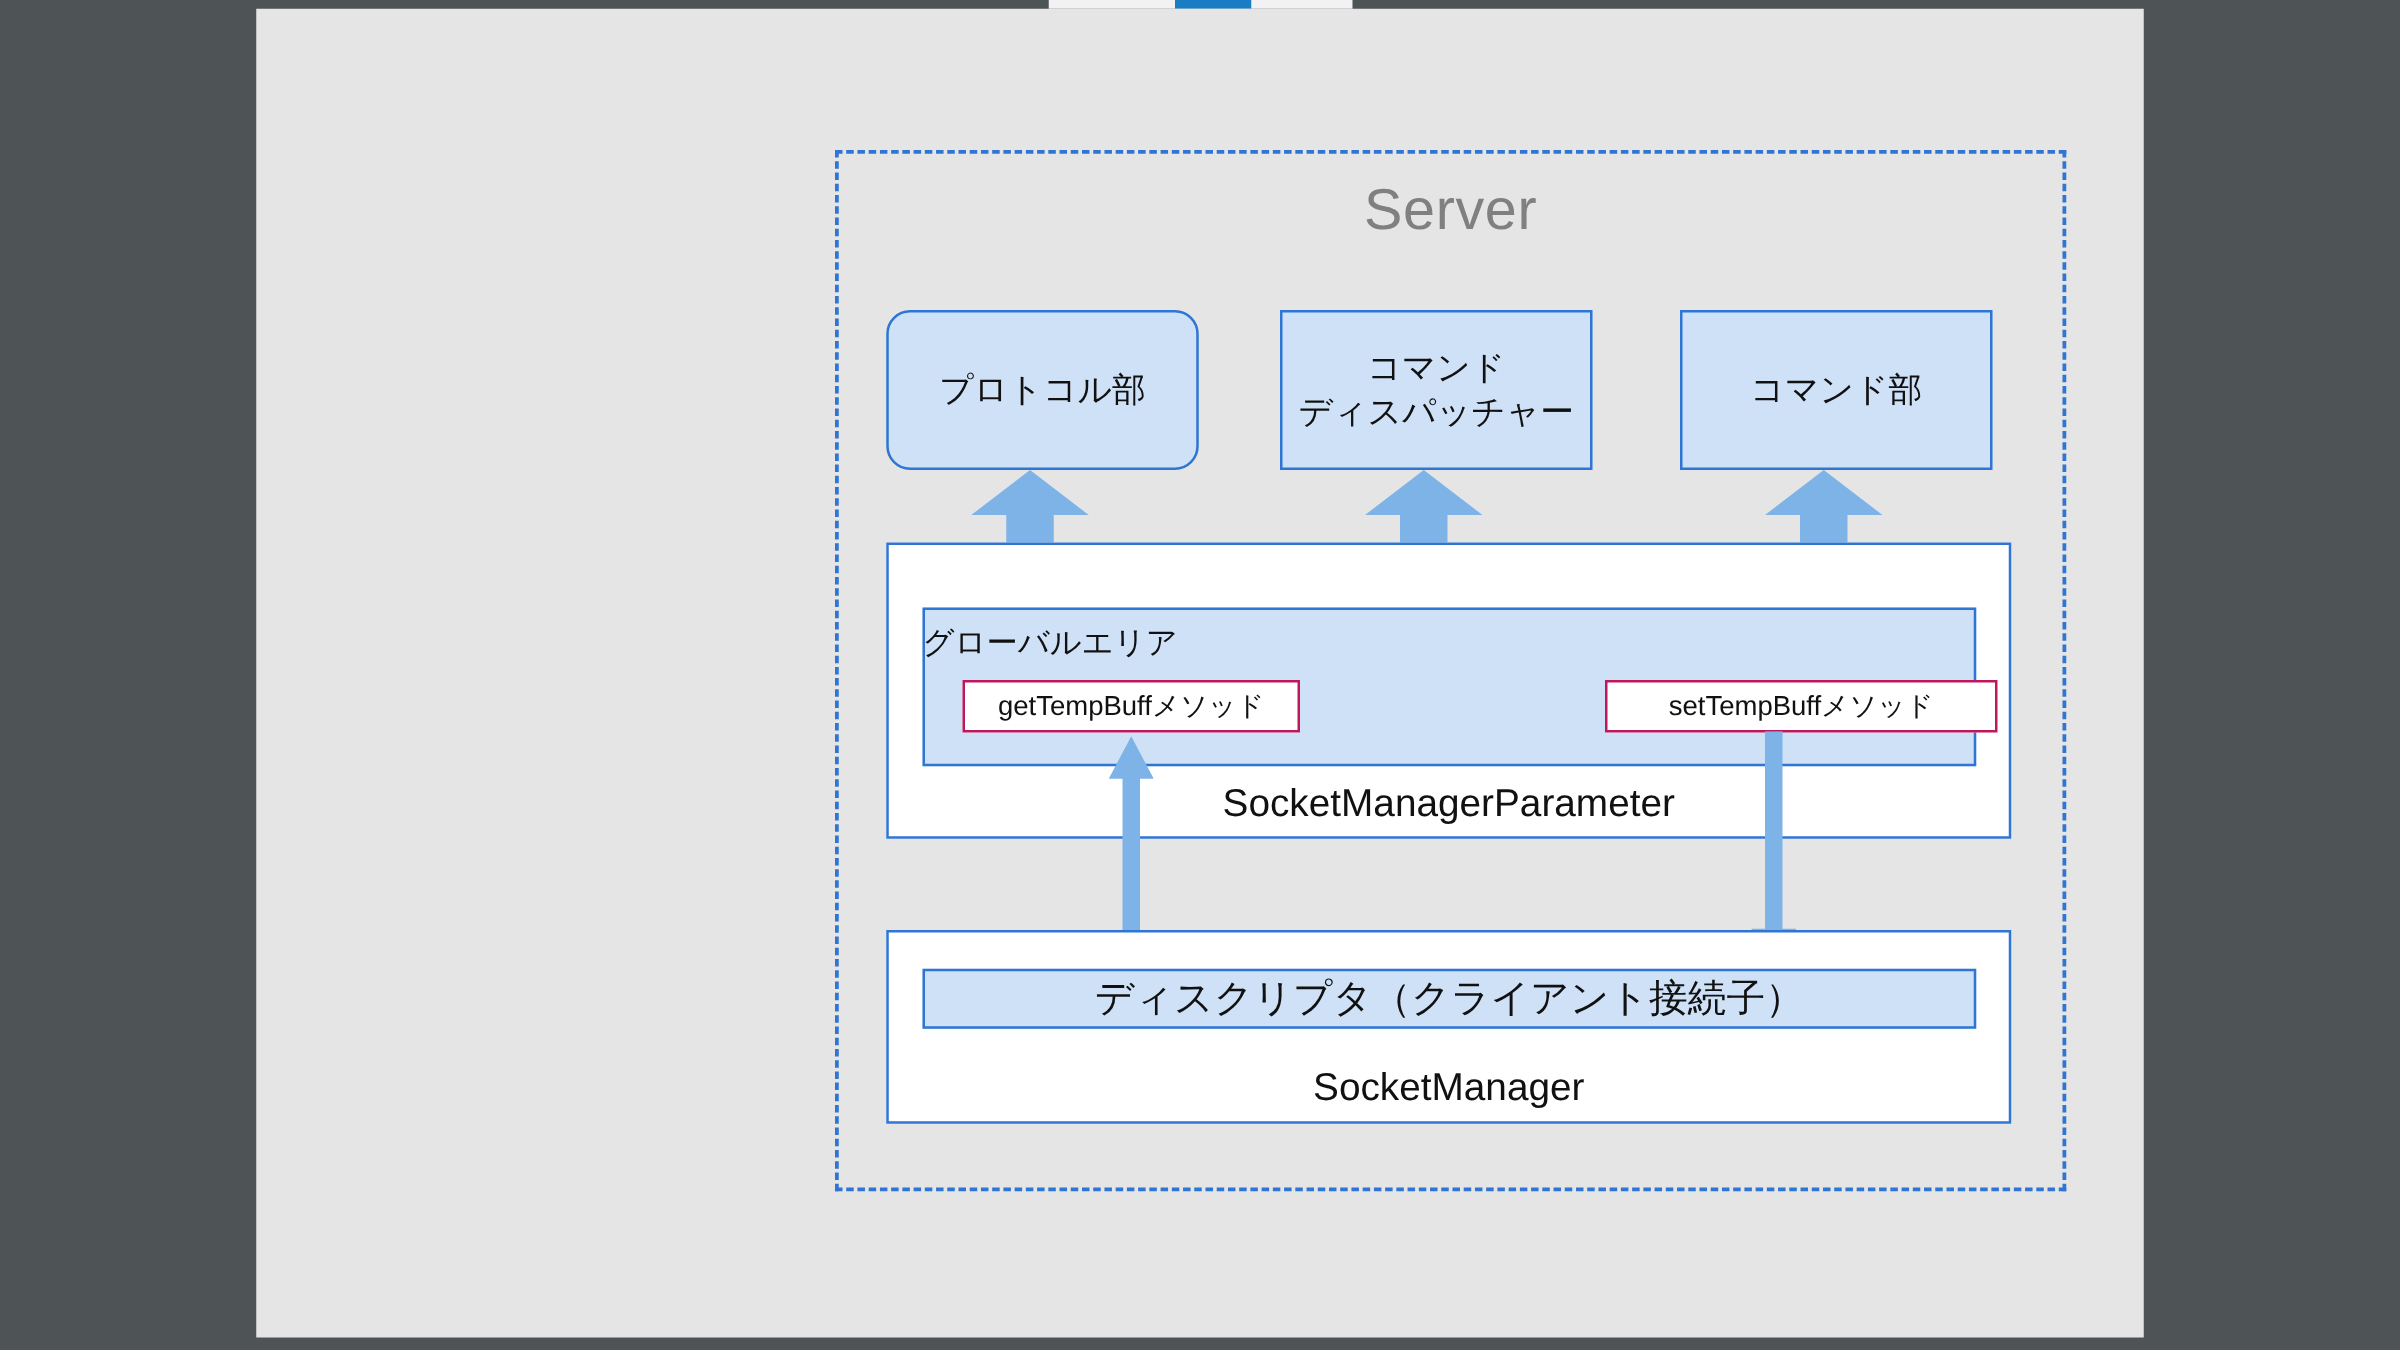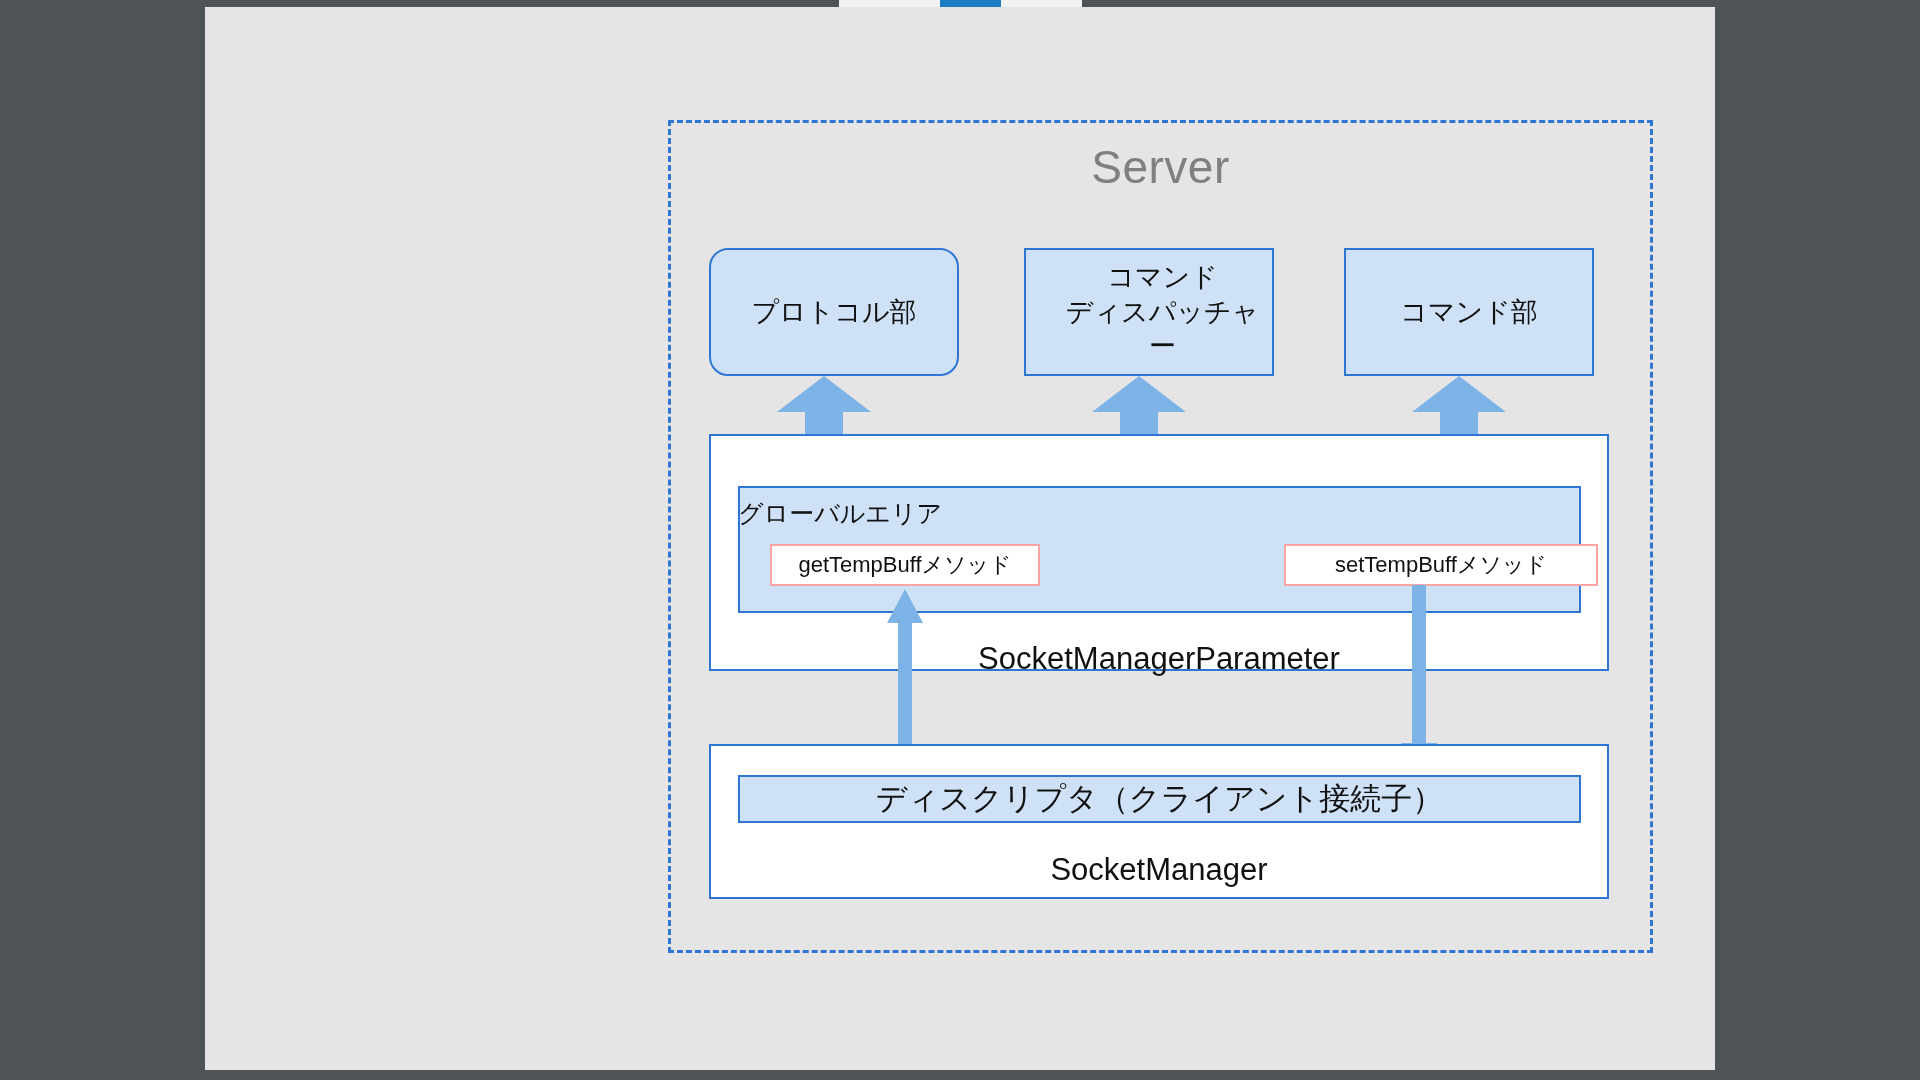--- a/index.html
+++ b/index.html
@@ -90,39 +90,38 @@
   }
 
   
   .mod {
     width: 250px;
     height: 128px;
     top: 241px;
     font-size: 27px;
   }
   .mod-protocol     { left: 504px; border-radius: 19px; }
-  .mod-dispatcher   { left: 819px; padding-left: 27px; }
+  .mod-dispatcher   { left: 819px; }
   .mod-command      { left: 1139px; }
 
   
   .smp-frame {
     left: 504px;
     top: 427px;
     width: 900px;
     height: 237px;
   }
   .smp-label {
     position: absolute;
     left: 504px;
     top: 618px;
     width: 900px;
     text-align: center;
     font-size: 31px;
     color: #111111;
-    margin-top: 16px;
   }
 
   
   .global-area {
     left: 533px;
     top: 479px;
     width: 843px;
     height: 127px;
   }
   .global-area-label {
@@ -132,21 +131,21 @@
     width: 843px;
     font-size: 25px;
     color: #111111;
   }
 
   
   .method-box {
     height: 42px;
     top: 537px;
     background: #ffffff;
-    border: 2px solid #fca5a5;
+    border: 2px solid #be185d;
     box-sizing: border-box;
     display: flex;
     align-items: center;
     justify-content: center;
     font-size: 22px;
     color: #111111;
     position: absolute;
     white-space: nowrap;
   }
   .method-get { left: 565px; width: 270px; }

